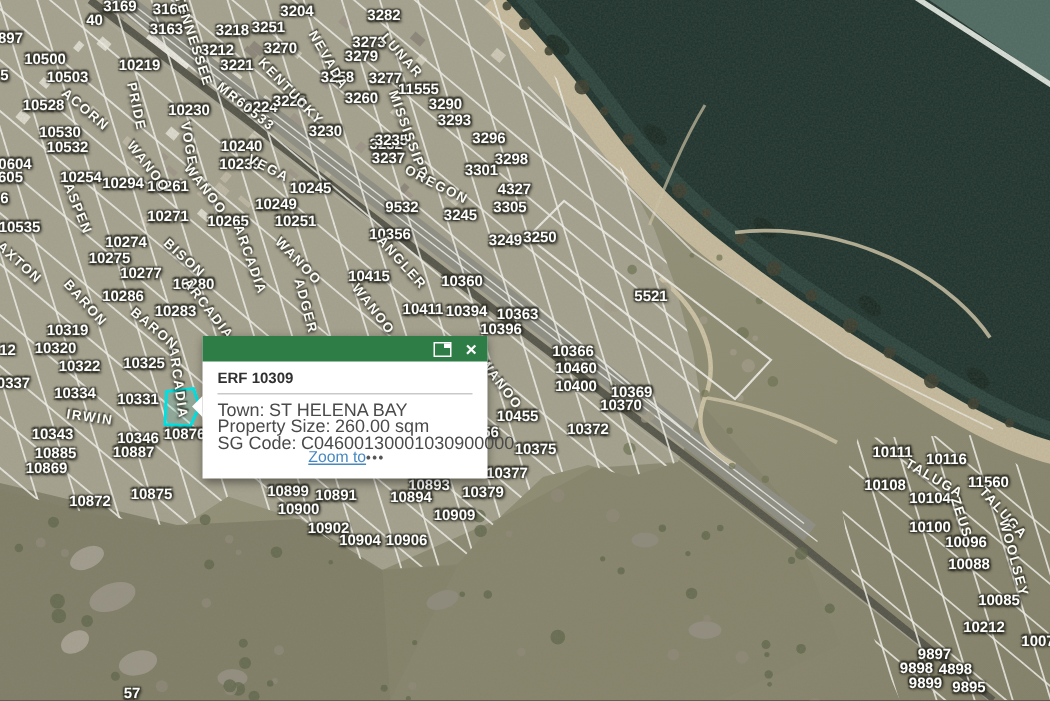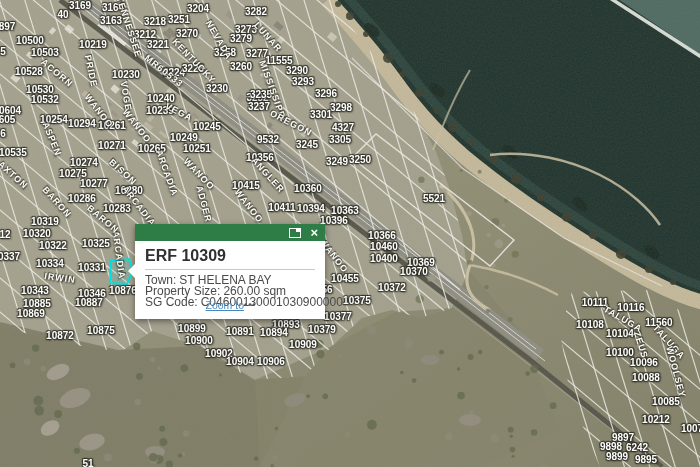--- a/index.html
+++ b/index.html
@@ -18,21 +18,21 @@
   
   .popup{position:absolute;left:135px;top:224px;width:190px;height:95px;background:#fff;
          box-shadow:0 2px 6px rgba(0,0,0,.45);}
   .popup-tail{position:absolute;left:-7px;top:40px;width:0;height:0;
         border-top:7px solid transparent;border-bottom:7px solid transparent;border-right:7px solid #fff;}
   .popup-header{height:17px;display:flex;justify-content:flex-end;align-items:center;gap:9px;padding:0 7px;}
   .dock-ic{position:relative;width:10px;height:8px;border:1px solid #fff;display:inline-block;}
   .dock-ic::after{content:"";position:absolute;top:0;right:0;width:4px;height:3px;background:#fff;}
   .close-ic{color:#fff;font-size:13px;font-weight:bold;line-height:10px;cursor:pointer;}
   .popup-body{padding:4px 10px 0;position:relative;height:74px;box-sizing:border-box;}
-  .popup-title{font-size:16px;font-weight:bold;color:#303030;margin:2px 0 4px;}
+  .popup-title{font-size:10px;font-weight:bold;color:#303030;margin:2px 0 4px;}
   .divider{border:none;border-top:1px solid #c9c9c9;margin:0 0 5px;}
   .prow{font-size:12px;color:#4a4a4a;line-height:11px;white-space:nowrap;}
   .prow .lab{margin-right:3px;}
   .popup-footer{position:absolute;left:10px;right:8px;bottom:4px;display:flex;
                 justify-content:center;align-items:center;}
   .zoomto{font-size:10.5px;text-decoration:underline;cursor:pointer;}
   .more{font-size:9px;font-weight:bold;letter-spacing:1px;color:#555;cursor:pointer;}
 </style>
 </head>
 <body>
@@ -462,45 +462,45 @@
       <div class="plabel" style="left: 92px; top: 267px;">10331</div>
       <div class="plabel" style="left: 35px; top: 290px;">10343</div>
       <div class="plabel" style="left: 92px; top: 293px;">10346</div>
       <div class="plabel" style="left: 123px; top: 290px;">10876</div>
       <div class="plabel" style="left: 37px; top: 303px;">10885</div>
       <div class="plabel" style="left: 89px; top: 302px;">10887</div>
       <div class="plabel" style="left: 31px; top: 313px;">10869</div>
       <div class="plabel" style="left: 60px; top: 335px;">10872</div>
       <div class="plabel" style="left: 101px; top: 330px;">10875</div>
       <div class="plabel" style="left: 192px; top: 328px;">10899</div>
-      <div class="plabel" style="left: 240px; top: 331px;">10891</div>
+      <div class="plabel" style="left: 224px; top: 331px;">10891</div>
       <div class="plabel" style="left: 199px; top: 340px;">10900</div>
       <div class="plabel" style="left: 219px; top: 353px;">10902</div>
       <div class="plabel" style="left: 286px; top: 324px;">10893</div>
       <div class="plabel" style="left: 274px; top: 332px;">10894</div>
       <div class="plabel" style="left: 303px; top: 344px;">10909</div>
       <div class="plabel" style="left: 240px; top: 361px;">10904</div>
       <div class="plabel" style="left: 271px; top: 361px;">10906</div>
       <div class="plabel" style="left: 322px; top: 329px;">10379</div>
       <div class="plabel" style="left: 338px; top: 316px;">10377</div>
-      <div class="plabel" style="left: 88px; top: 463px;">51</div>
+      <div class="plabel" style="left: 88px; top: 463px;">57</div>
       <div class="plabel" style="left: 595px; top: 302px;">10111</div>
       <div class="plabel" style="left: 631px; top: 307px;">10116</div>
       <div class="plabel" style="left: 590px; top: 324px;">10108</div>
       <div class="plabel" style="left: 659px; top: 322px;">11560</div>
       <div class="plabel" style="left: 620px; top: 333px;">10104</div>
       <div class="plabel" style="left: 620px; top: 352px;">10100</div>
       <div class="plabel" style="left: 644px; top: 362px;">10096</div>
       <div class="plabel" style="left: 646px; top: 377px;">10088</div>
       <div class="plabel" style="left: 666px; top: 401px;">10085</div>
       <div class="plabel" style="left: 656px; top: 419px;">10212</div>
       <div class="plabel" style="left: 692px; top: 428px;">1007</div>
       <div class="plabel" style="left: 623px; top: 437px;">9897</div>
       <div class="plabel" style="left: 611px; top: 446px;">9898</div>
-      <div class="plabel" style="left: 637px; top: 447px;">6242</div>
+      <div class="plabel" style="left: 637px; top: 447px;">4898</div>
       <div class="plabel" style="left: 617px; top: 456px;">9899</div>
       <div class="plabel" style="left: 646px; top: 459px;">9895</div>
       <div class="slabel" style="left: 129px; top: 27px; transform: translate(-50%, -50%) rotate(72deg);">TENNESSEE</div>
       <div class="slabel" style="left: 219px; top: 40px; transform: translate(-50%, -50%) rotate(60deg);">NEVADA</div>
       <div class="slabel" style="left: 194px; top: 61px; transform: translate(-50%, -50%) rotate(46deg);">KENTUCKY</div>
       <div class="slabel" style="left: 268px; top: 37px; transform: translate(-50%, -50%) rotate(48deg);">LUNAR</div>
       <div class="slabel" style="left: 273px; top: 91px; transform: translate(-50%, -50%) rotate(70deg);">MISSISSIPPI</div>
       <div class="slabel" style="left: 291px; top: 123px; transform: translate(-50%, -50%) rotate(27deg);">OREGON</div>
       <div class="slabel" style="left: 164px; top: 71px; transform: translate(-50%, -50%) rotate(38deg);">MR60533</div>
       <div class="slabel" style="left: 57px; top: 73px; transform: translate(-50%, -50%) rotate(40deg);">ACORN</div>

